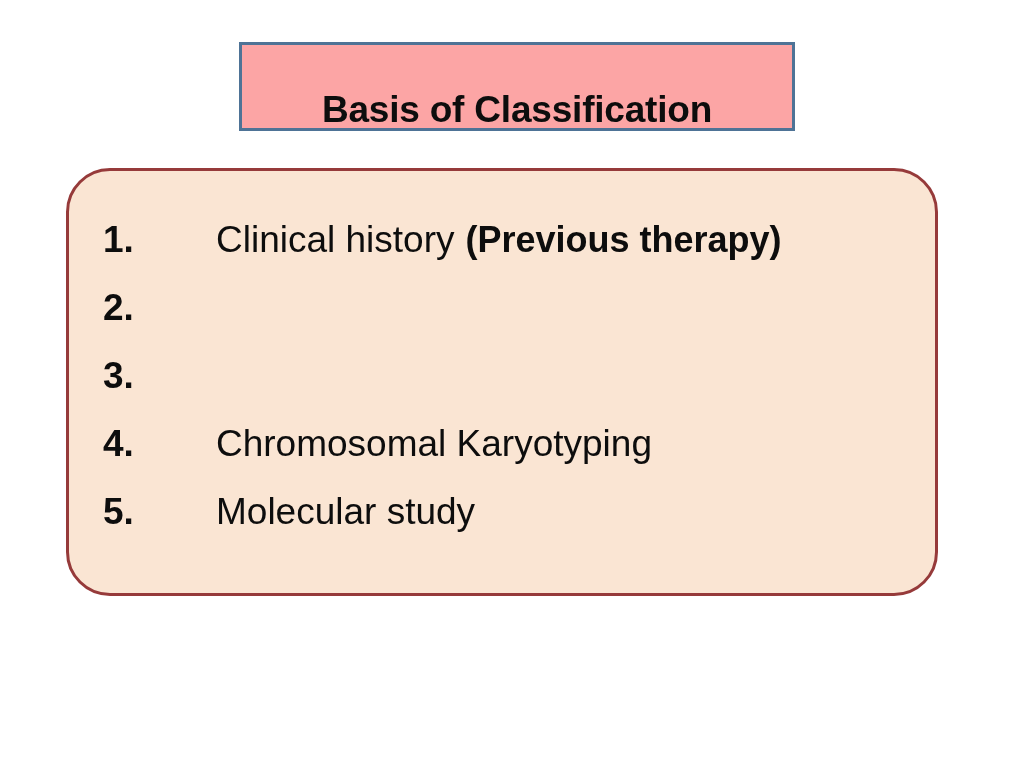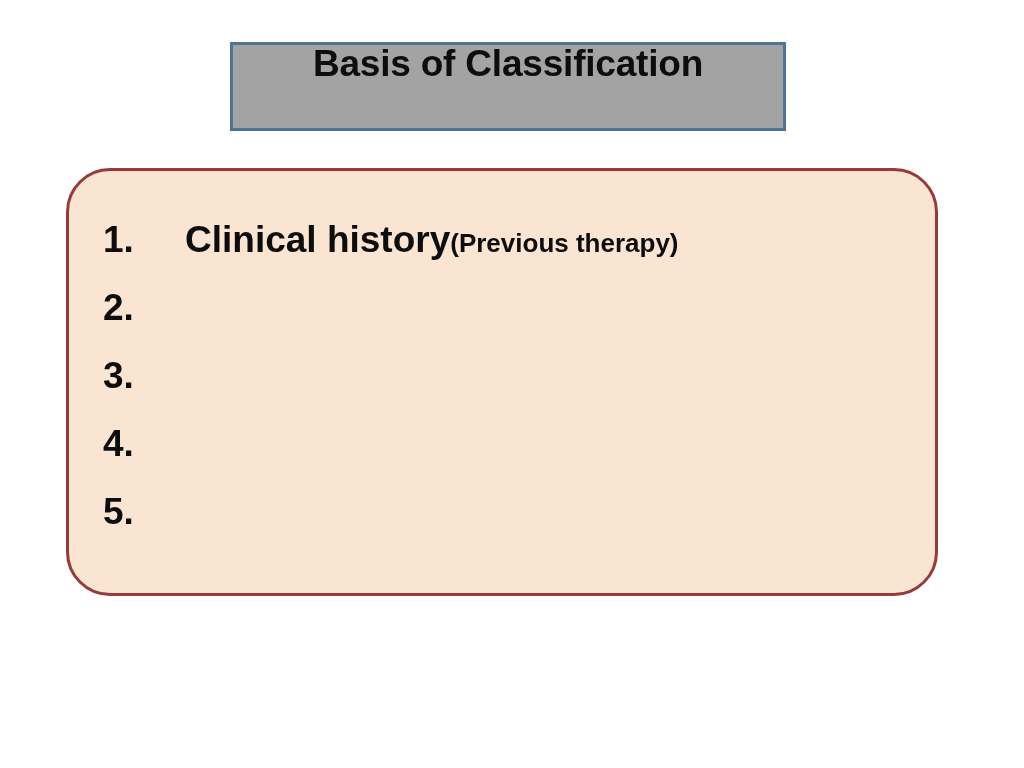--- a/index.html
+++ b/index.html
@@ -17,29 +17,29 @@
 
   .slide {
     position: absolute;
     inset: 0;
     background: #ffffff;
   }
 
   
   .title-box {
     position: absolute;
-    left: 230px;
+    left: 239px;
     top: 42px;
     width: 556px;
     height: 89px;
     box-sizing: border-box;
-    background: #a3a3a3;
+    background: #fca5a5;
     border: 3px solid #4e7396;
     display: flex;
-    align-items: flex-start;
+    align-items: flex-end;
     justify-content: center;
   }
   .title-text {
     font-size: 37px;
     font-weight: bold;
     color: #0d0d0d;
     letter-spacing: -0.2px;
     line-height: 1;
     white-space: nowrap;
   }
@@ -78,28 +78,30 @@
   .item-number {
     width: 82px;
     flex: 0 0 82px;
     font-size: 37px;
     font-weight: bold;
     line-height: 1;
   }
 
   .item-label {
     font-size: 37px;
-    font-weight: bold;
+    font-weight: normal;
     line-height: 1;
+    margin-left: 31px;
   }
 
   .item-note {
-    font-size: 26px;
+    font-size: 36px;
     font-weight: bold;
     line-height: 1;
+    margin-left: 11px;
   }
 </style>
 </head>
 <body>
 
 <div class="slide">
 
   <div class="title-box">
     <span class="title-text">Basis of Classification</span>
   </div>
@@ -118,24 +120,26 @@
         <span class="item-note"></span>
       </li>
 
       <li class="list-item">
         <span class="item-number">3.</span>
         <span class="item-note"></span>
       </li>
 
       <li class="list-item">
         <span class="item-number">4.</span>
+        <span class="item-label">Chromosomal Karyotyping</span>
         <span class="item-note"></span>
       </li>
 
       <li class="list-item">
         <span class="item-number">5.</span>
+        <span class="item-label">Molecular study</span>
         <span class="item-note"></span>
       </li>
 
     </ul>
   </div>
 
 </div>
 
 </body></html>

